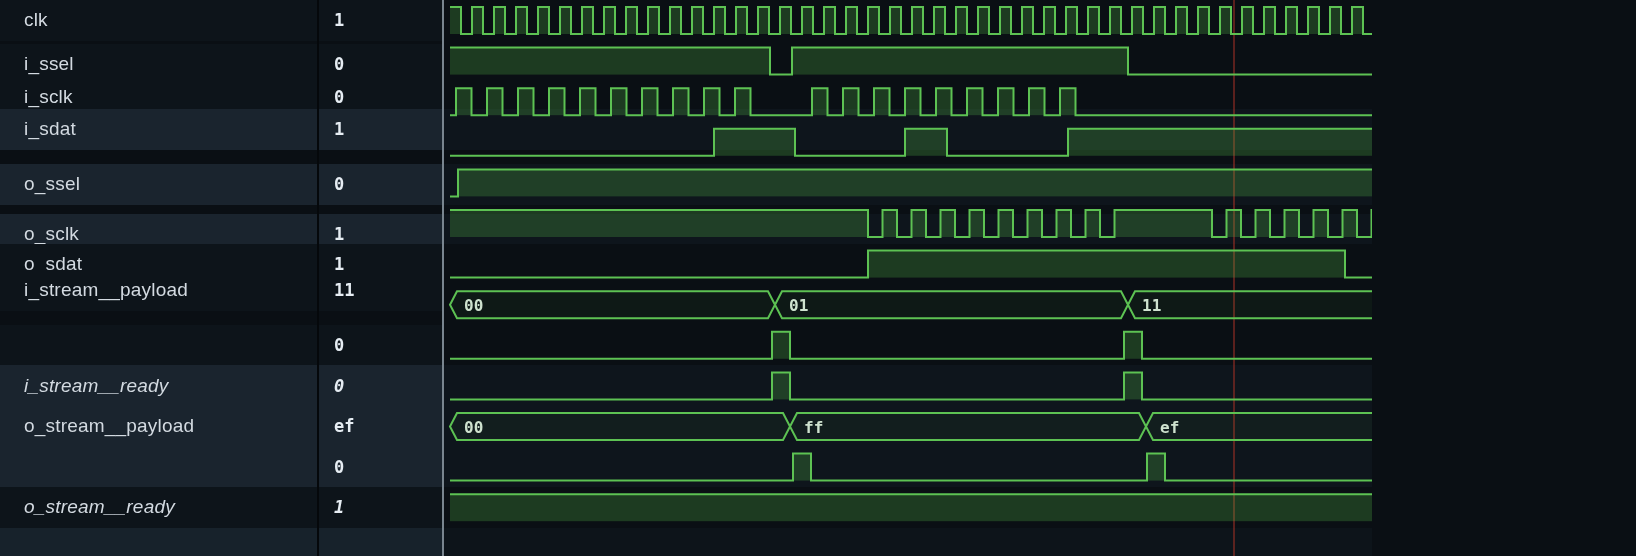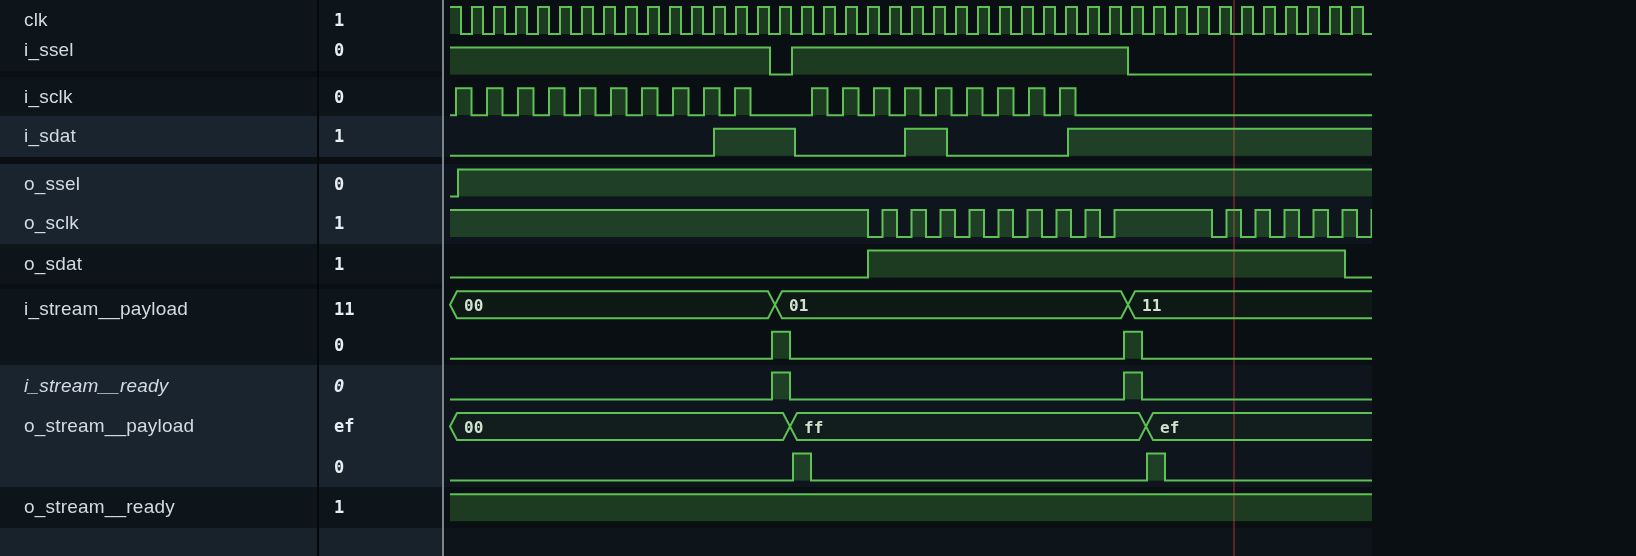--- a/index.html
+++ b/index.html
@@ -31,63 +31,63 @@
 </style>
 </head>
 <body>
 
 <div class="viewer">
   <div id="rows">
       <div class="sig-row stripe-dark" style="top: 0px;">
         <span class="sig-name">clk</span>
         <span class="sig-value">1</span>
       </div>
-      <div class="sig-row stripe-dark" style="top: 30px;">
+      <div class="sig-row stripe-dark" style="top: 44px;">
         <span class="sig-name">i_ssel</span>
         <span class="sig-value">0</span>
       </div>
       <div class="sig-row stripe-dark" style="top: 77px;">
         <span class="sig-name">i_sclk</span>
         <span class="sig-value">0</span>
       </div>
-      <div class="sig-row stripe-light" style="top: 116px;">
+      <div class="sig-row stripe-light" style="top: 109px;">
         <span class="sig-name">i_sdat</span>
         <span class="sig-value">1</span>
       </div>
       <div class="sig-row stripe-light" style="top: 164px;">
         <span class="sig-name">o_ssel</span>
         <span class="sig-value">0</span>
       </div>
-      <div class="sig-row stripe-light" style="top: 203px;">
+      <div class="sig-row stripe-light" style="top: 214px;">
         <span class="sig-name">o_sclk</span>
         <span class="sig-value">1</span>
       </div>
       <div class="sig-row stripe-dark" style="top: 243.6px; text-decoration: underline;">
         <span class="sig-name">o_sdat</span>
         <span class="sig-value">1</span>
       </div>
-      <div class="sig-row stripe-dark" style="top: 289px;">
+      <div class="sig-row stripe-dark" style="top: 270px;">
         <span class="sig-name">i_stream__payload</span>
         <span class="sig-value">11</span>
       </div>
       <div class="sig-row stripe-dark" style="top: 324.8px;">
         <span class="sig-value">0</span>
       </div>
       <div class="sig-row stripe-light" style="top: 365.4px; font-style: italic;">
         <span class="sig-name">i_stream__ready</span>
         <span class="sig-value">0</span>
       </div>
       <div class="sig-row stripe-light" style="top: 406px; text-align: center;">
         <span class="sig-name">o_stream__payload</span>
         <span class="sig-value">ef</span>
       </div>
       <div class="sig-row stripe-light" style="top: 446.6px;">
         <span class="sig-value">0</span>
       </div>
-      <div class="sig-row stripe-dark" style="top: 487.2px;">
+      <div class="sig-row stripe-dark" style="top: 487.2px; font-style: italic;">
         <span class="sig-name">o_stream__ready</span>
         <span class="sig-value">1</span>
       </div>
     </div>
   <div id="filler"></div>
   <div class="cursor-secondary" style="left: 1233px; background: rgba(158, 48, 36, 0.55);"></div>
   <svg id="wave-svg" xmlns="http://www.w3.org/2000/svg" width="1636" height="556">
       <rect x="450" y="7" width="11" height="27" fill="rgba(86,185,74,0.26)"></rect>
       <rect x="472" y="7" width="11" height="27" fill="rgba(86,185,74,0.26)"></rect>
       <rect x="494" y="7" width="11" height="27" fill="rgba(86,185,74,0.26)"></rect>

